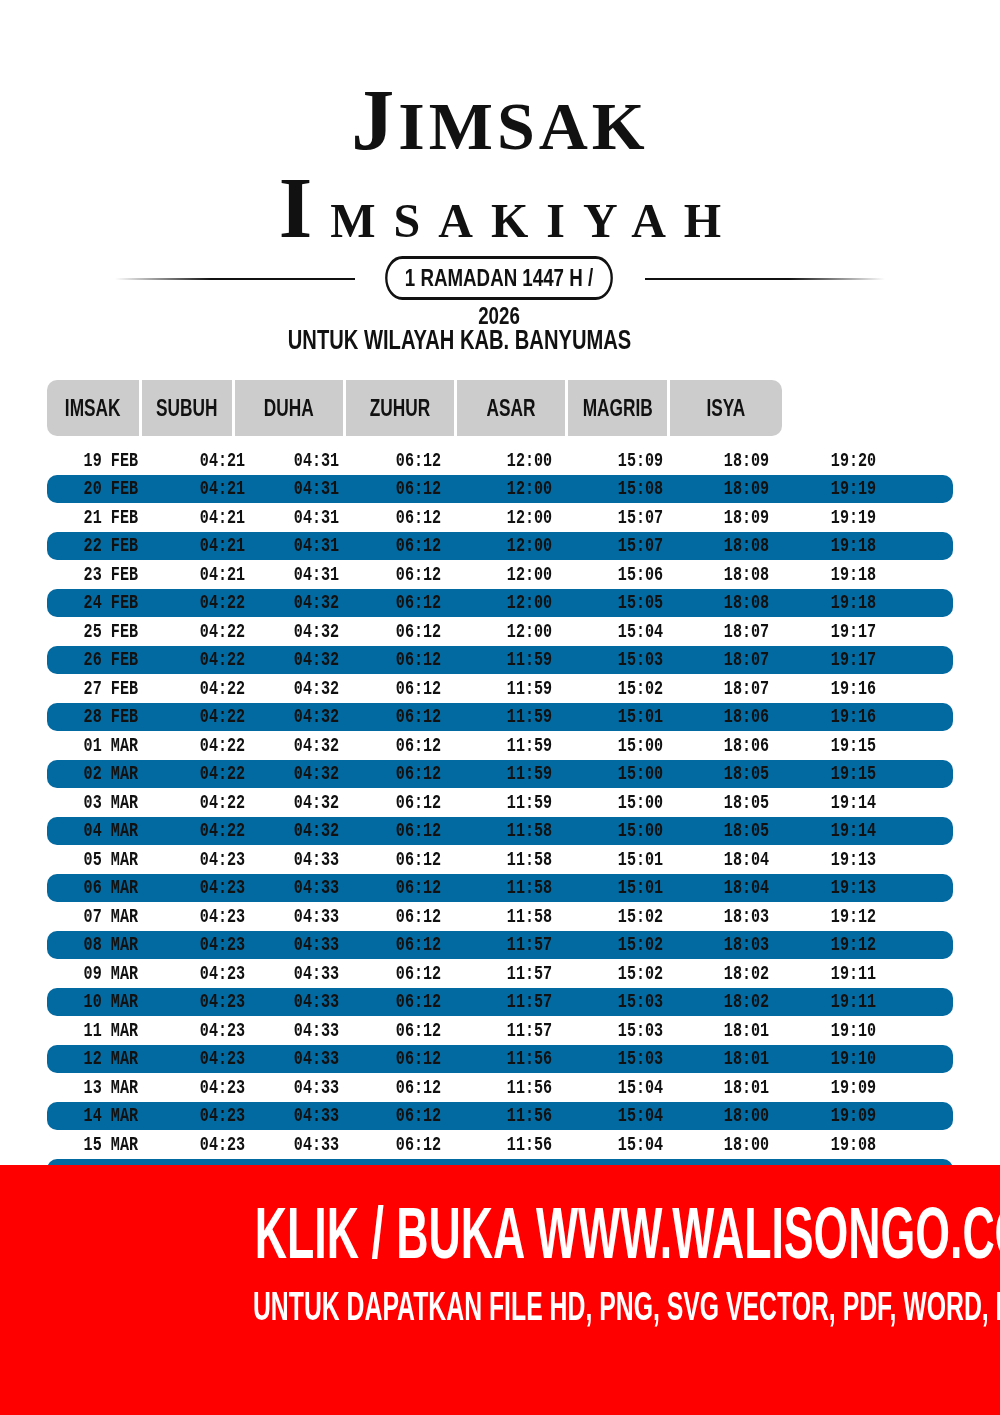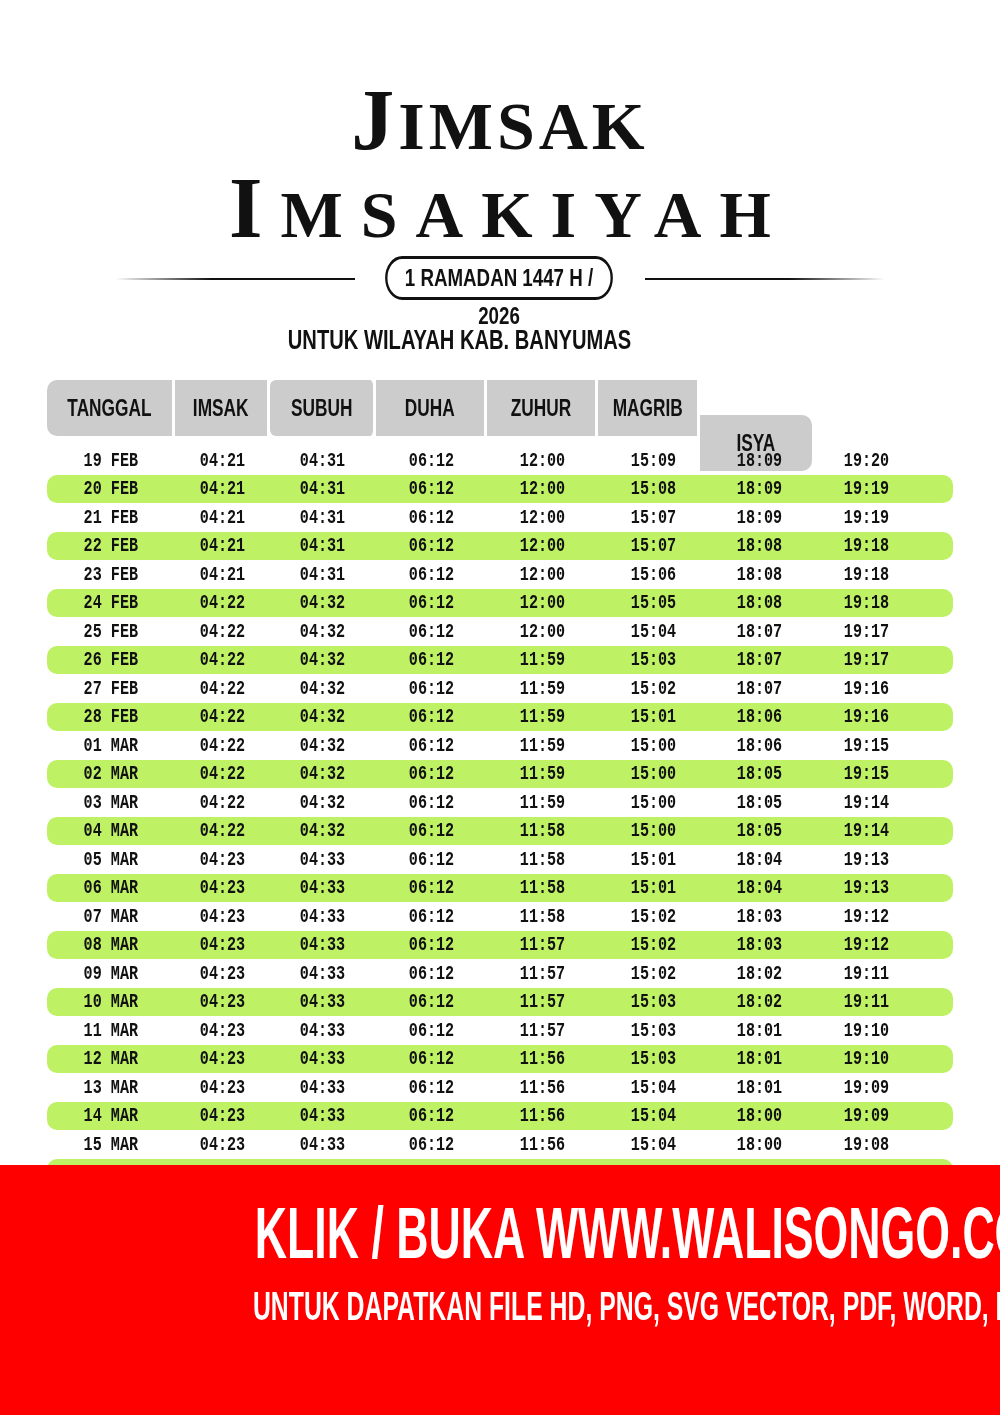--- a/index.html
+++ b/index.html
@@ -10,62 +10,62 @@
   .rule { position:absolute; top:278px; height:2px; background:#111; }
   .rule.l { left:115px; width:240px; background:linear-gradient(to right, rgba(0,0,0,0), #111 40%); }
   .rule.r { left:645px; width:240px; background:linear-gradient(to left, rgba(0,0,0,0), #111 40%); }
   .pill { position:absolute; left:353px; top:256px; width:292px; height:44px; border:3px solid #111; border-radius:24px; box-sizing:border-box; text-align:center; line-height:38px; font-weight:bold; font-size:24px; transform:scaleX(0.78); transform-origin:center; }
   .pill span { display:inline-block; }
   .region { position:absolute; top:322px; left:0; width:920px; text-align:center; font-weight:bold; font-size:28px; line-height:36px; }
   .region span { display:inline-block; transform:scaleX(0.72); }
   .thead { position:absolute; top:380px; left:47px; width:906px; height:56px; display:flex; }
   .th { background:#cccccc; height:56px; display:flex; align-items:center; justify-content:center; font-weight:bold; font-size:24px; border-right:3px solid #fff; box-sizing:border-box; }
   .th:first-child { border-radius:10px 0 0 10px; }
-  .th:last-child { border-radius:0 10px 10px 0; border-right:none;margin-top:35px; }
+  .th:last-child { border-radius:0 10px 10px 0; border-right:none; }
   .th span, .td span { display:inline-block; transform:scaleX(0.72); }
   .tbody { position:absolute; top:446px; left:47px; width:906px; }
   .tr { display:flex; height:28.5px; align-items:center; border-radius:10px;font-family:Liberation Mono, monospace; }
-  .tr.alt { background:#bef264; }
+  .tr.alt { background:#0369a1; }
   .td { font-weight:bold; font-size:21px; text-align:center; }
-  .c0{width:128px;} .c1{width:95px;} .c2{width:106px;border-radius:6px;} .c3{width:111px;} .c4{width:111px;} .c5{width:111px;} .c6{width:102px;} .c7{width:112px;}
+  .c0{width:128px;} .c1{width:95px;} .c2{width:93px;} .c3{width:111px;} .c4{width:111px;} .c5{width:111px;} .c6{width:102px;} .c7{width:112px;}
   .banner { position:absolute; left:0; top:1165px; width:1000px; height:250px; background:#ff0000; color:#fff; text-align:center; }
   .b1 { position:absolute; top:28px; left:0; width:1000px; font-weight:bold; font-size:72px; line-height:80px; }
   .b1 span { display:inline-block; transform:scaleX(0.62); white-space:nowrap; }
   .b2 { position:absolute; top:117px; left:0; width:1000px; font-weight:bold; font-size:40px; line-height:48px; }
   .b2 span { display:inline-block; transform:scaleX(0.62); white-space:nowrap; }
   .b3 { position:absolute; top:174px; left:0; width:1000px; font-weight:bold; font-size:40px; line-height:48px; }
   .b3 span { display:inline-block; transform:scaleX(0.62); letter-spacing:10px; white-space:nowrap; }
 </style>
 </head>
 <body>
 
 <div class="title t1"><span id="t1text"><span>J</span><span style="font-size: 68px;">IMSAK</span></span></div>
-<div class="title t2"><span id="t2text"><span>I</span><span style="font-size: 66px; text-align: center;">MSAKIYAH</span></span></div>
+<div class="title t2"><span id="t2text"><span>I</span><span style="font-size: 48px; text-align: center;">MSAKIYAH</span></span></div>
 
 <div class="rule l"></div>
 <div class="rule r"></div>
 <div class="pill"><span>1 RAMADAN 1447 H / 2026</span></div>
 
 <div class="region"><span>UNTUK WILAYAH KAB. BANYUMAS</span></div>
 
 <div class="thead">
-  <div class="th c0">
-      <span>TANGGAL</span>
-    </div>
   <div class="th c1">
       <span>IMSAK</span>
     </div>
   <div class="th c2">
       <span>SUBUH</span>
     </div>
   <div class="th c3">
       <span>DUHA</span>
     </div>
   <div class="th c4">
       <span>ZUHUR</span>
+    </div>
+  <div class="th c5">
+      <span>ASAR</span>
     </div>
   <div class="th c6">
       <span>MAGRIB</span>
     </div>
   <div class="th c7">
       <span>ISYA</span>
     </div>
 </div>
 
 <div class="tbody" id="tbody">

